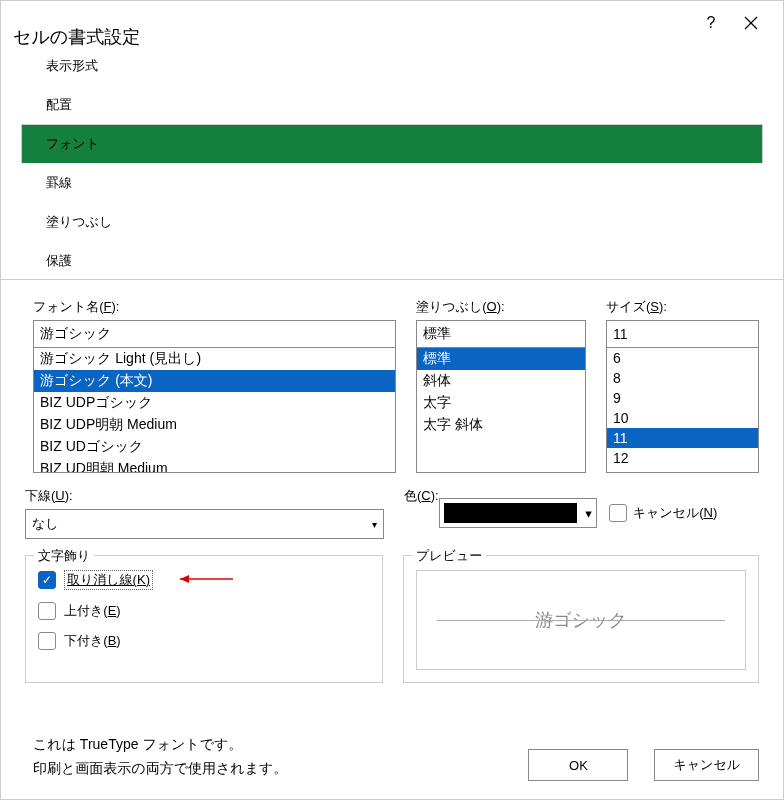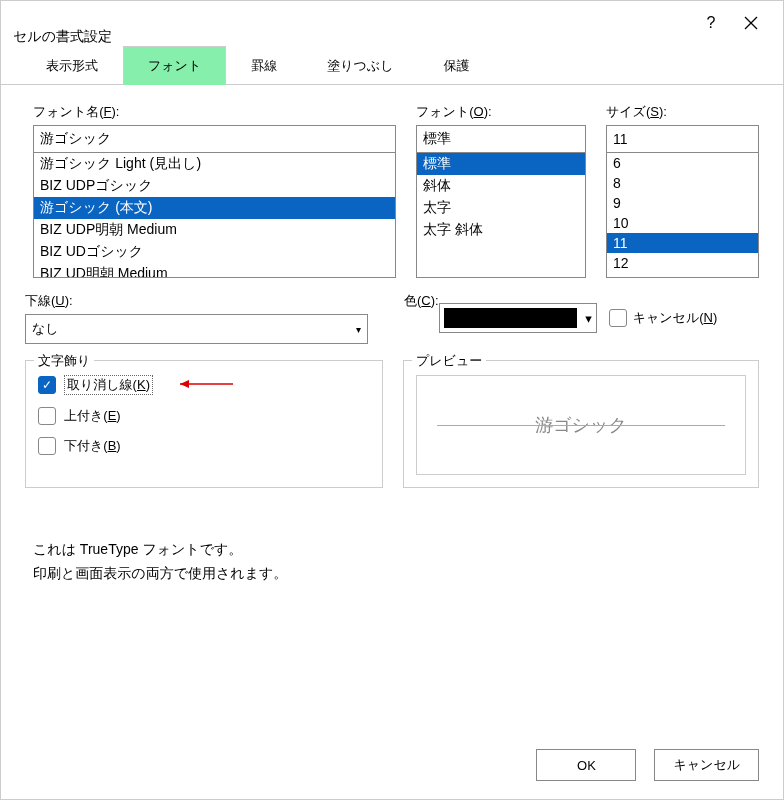--- a/index.html
+++ b/index.html
@@ -1,57 +1,57 @@
 <!DOCTYPE html>
 <html><head>
 <meta charset="utf-8">
 <style>
 * { box-sizing: border-box; margin: 0; padding: 0; font-family: "Yu Gothic UI", "Meiryo", sans-serif; }
 body { background: #fff; font-size: 13px; color: #000; }
 .dialog { width: 784px; height: 800px; border: 1px solid #ccc; position: relative; display: flex; flex-direction: column; }
 .titlebar { display: flex; align-items: center; padding: 8px 12px; height: 44px; }
-.titlebar .title { flex: 1; font-size: 14px; margin-top: 27px; }
+.titlebar .title { flex: 1; font-size: 18px; margin-top: 27px; }
 .titlebar .help-btn, .titlebar .close-btn { width: 40px; height: 32px; display: flex; align-items: center; justify-content: center; font-size: 16px; cursor: pointer; }
 .titlebar .close-btn svg { width: 14px; height: 14px; }
-.tabs { display: flex; padding: 0 20px; border-bottom: 1px solid #ccc; }
+.tabs { display: flex; padding: 0 20px; border-bottom: 1px solid #ccc; flex-direction: column; }
 .tab { padding: 10px 24px; cursor: pointer; border: 1px solid transparent; border-bottom: none; position: relative; top: 1px; }
-.tab.active { border-color: #ccc; background: #86efac; }
+.tab.active { border-color: #ccc; background: #15803d; }
 .content { padding: 18px 24px; flex: 1; }
 .row { display: flex; gap: 20px; }
 .col-font { flex: 1; padding-left: 8px; }
 .col-style { width: 170px; }
 .col-size { width: 153px; }
 .label { margin-bottom: 4px; display: block; }
 .label u { text-decoration: underline; }
 .textbox { width: 100%; border: 1px solid #888; padding: 4px 6px; font-size: 14px; height: 28px; }
 .listbox { width: 100%; height: 126px; border: 1px solid #888; overflow-y: scroll; margin-top: -1px; }
 .listbox .item { padding: 2px 6px; font-size: 14px; cursor: pointer; }
 .listbox .item.selected { background: #0a64c2; color: #fff; }
-.row2 { display: flex; gap: 36px; margin-top: 14px; }
+.row2 { display: flex; gap: 20px; margin-top: 14px; }
 .col-underline { flex: 1; }
 .col-color { width: 355px; display: flex; flex-direction: row; }
 .select { width: 100%; height: 30px; border: 1px solid #888; display: flex; align-items: center; padding: 0 6px; justify-content: space-between; cursor: pointer; }
 .select .arrow { font-size: 10px; }
 .color-row { display: flex; align-items: center; gap: 12px; }
 .color-select { width: 158px; height: 30px; border: 1px solid #888; display: flex; align-items: center; padding: 4px; justify-content: space-between; cursor: pointer; }
 .color-swatch { flex: 1; height: 100%; background: #000; }
 .checkbox-row { display: flex; align-items: center; gap: 6px; cursor: pointer; }
 .checkbox { width: 18px; height: 18px; border: 1px solid #888; border-radius: 3px; display: flex; align-items: center; justify-content: center; }
 .checkbox.checked { background: #0a64c2; border-color: #0a64c2; color: #fff; font-size: 12px; }
 .row3 { display: flex; gap: 20px; margin-top: 16px; }
 .groupbox { border: 1px solid #ccc; padding: 14px 12px 12px; position: relative; flex: 1; }
 .groupbox .legend { position: absolute; top: -9px; left: 8px; background: #fff; padding: 0 4px; }
 .deco-row { display: flex; align-items: center; gap: 8px; margin-bottom: 12px; cursor: pointer; }
-.dotted-label { border: 1px dotted #666; padding: 0 2px; }
+.dotted-label { border: 1px dotted #666; padding: 0 2px; text-decoration: underline; }
 .arrow-annot { margin-left: 14px; color: #d00; }
 .preview-box { border: 1px solid #ccc; height: 100px; display: flex; align-items: center; justify-content: center; position: relative; }
 .preview-text { font-size: 18px; color: #888; text-decoration: line-through; }
 .preview-line { position: absolute; left: 20px; right: 20px; height: 1px; background: #aaa; }
 .footer-text { margin-top: 50px; line-height: 1.7; font-size: 14px; margin-left: 8px; }
-.buttons { position: absolute; bottom: 18px; right: 24px; display: flex; gap: 18px; border-radius: 16px; }
+.buttons { position: absolute; bottom: 18px; right: 24px; display: flex; gap: 26px; border-radius: 16px; }
 .btn { min-width: 100px; height: 32px; border: 1px solid #888; background: #fff; cursor: pointer; padding: 0 18px; font-size: 13px; }
 .groupbox.decorations { width: 358px; flex: none; padding-bottom: 14px; }
 .groupbox.preview { flex: 1; }
 </style>
 </head>
 <body>
 
 <div class="dialog">
   <div class="titlebar">
     <span class="title">セルの書式設定</span>
@@ -59,42 +59,43 @@
     <div class="close-btn">
       <svg viewBox="0 0 14 14">
           <line x1="1" y1="1" x2="13" y2="13" stroke="#000" stroke-width="1.2"></line>
           <line x1="13" y1="1" x2="1" y2="13" stroke="#000" stroke-width="1.2"></line>
         </svg>
     </div>
   </div>
 
   <div class="tabs" id="tabs">
       <div class="tab">表示形式</div>
+      <div class="tab">配置</div>
       <div class="tab active">フォント</div>
       <div class="tab">罫線</div>
       <div class="tab">塗りつぶし</div>
       <div class="tab">保護</div>
     </div>
 
   <div class="content">
     <div class="row">
       <div class="col-font">
         <span class="label"><span>フォント名(</span><u>F</u><span>):</span></span>
         <input class="textbox" value="游ゴシック" style="">
         <div class="listbox" id="fontList">
             <div class="item">游ゴシック Light (見出し)</div>
+            <div class="item selected">游ゴシック (本文)</div>
             <div class="item">BIZ UDPゴシック</div>
-            <div class="item selected">游ゴシック (本文)</div>
             <div class="item">BIZ UDP明朝 Medium</div>
             <div class="item">BIZ UDゴシック</div>
             <div class="item">BIZ UD明朝 Medium</div>
           </div>
       </div>
       <div class="col-style">
-        <span class="label"><span>フォント(</span><u>O</u><span>):</span></span>
+        <span class="label"><span>塗りつぶし(</span><u>O</u><span>):</span></span>
         <input class="textbox" value="標準" style="">
         <div class="listbox" id="styleList">
             <div class="item selected">標準</div>
             <div class="item">斜体</div>
             <div class="item">太字</div>
             <div class="item">太字 斜体</div>
           </div>
       </div>
       <div class="col-size">
         <span class="label"><span>サイズ(</span><u>S</u><span>):</span></span>

